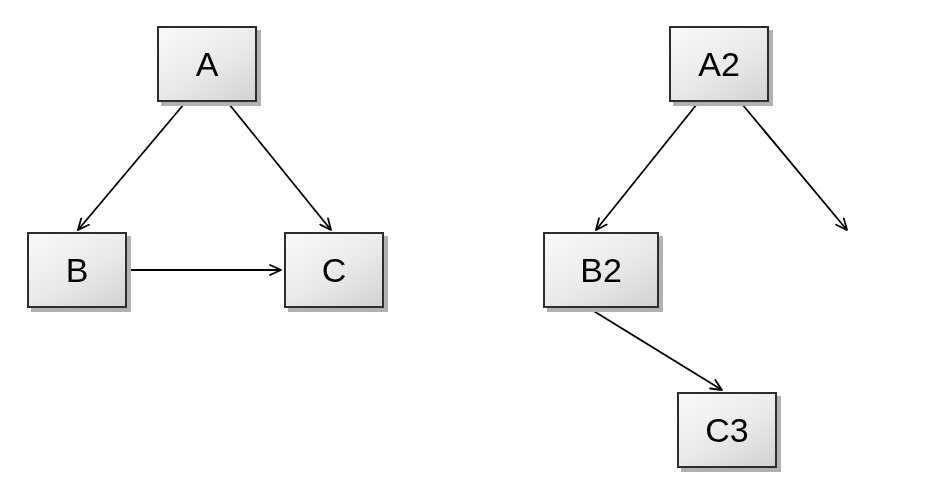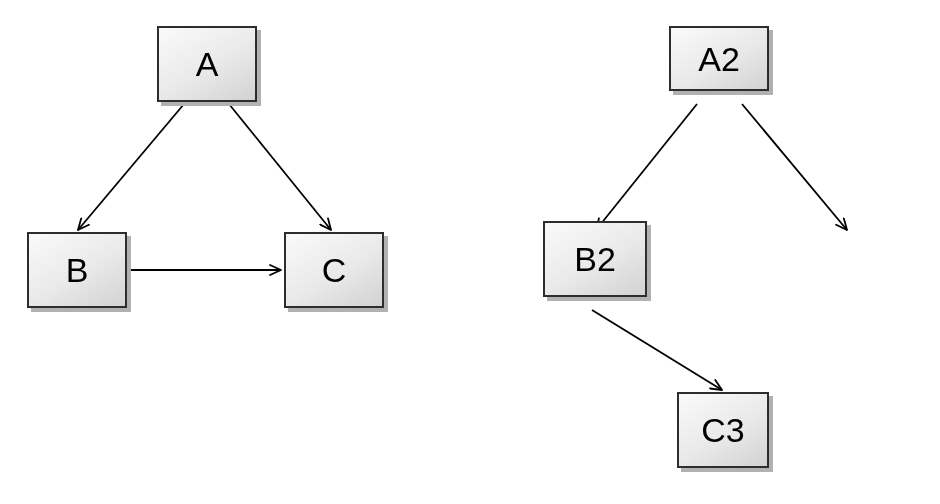--- a/index.html
+++ b/index.html
@@ -62,22 +62,22 @@
     </svg>
 <div class="node" style="left: 157px; top: 26px; width: 100px; height: 76px;">
       <span class="node-label">A</span>
     </div>
     <div class="node" style="left: 27px; top: 232px; width: 100px; height: 76px;">
       <span class="node-label">B</span>
     </div>
     <div class="node" style="left: 284px; top: 232px; width: 100px; height: 76px;">
       <span class="node-label">C</span>
     </div>
-    <div class="node" style="left: 669px; top: 26px; width: 100px; height: 65px;">
+    <div class="node" style="left: 669px; top: 26px; width: 100px; height: 76px;">
       <span class="node-label">A2</span>
     </div>
-    <div class="node" style="left: 543px; top: 221px; width: 104px; height: 76px; text-align: center;">
+    <div class="node" style="left: 543px; top: 232px; width: 116px; height: 76px; text-align: center;">
       <span class="node-label">B2</span>
     </div>
-    <div class="node" style="left: 677px; top: 392px; width: 92px; height: 76px;">
+    <div class="node" style="left: 677px; top: 392px; width: 100px; height: 76px;">
       <span class="node-label">C3</span>
     </div>
   </div>
 
 </body></html>

